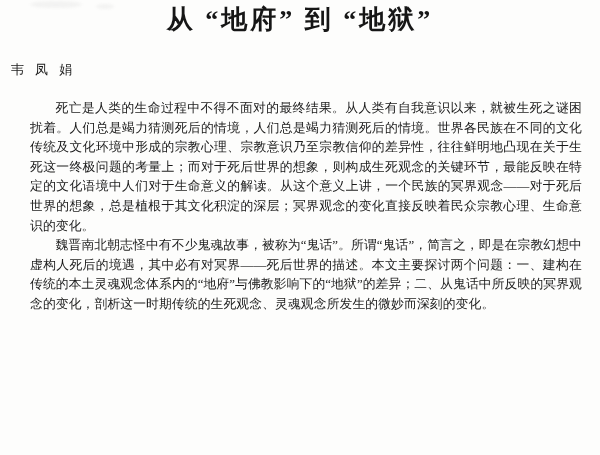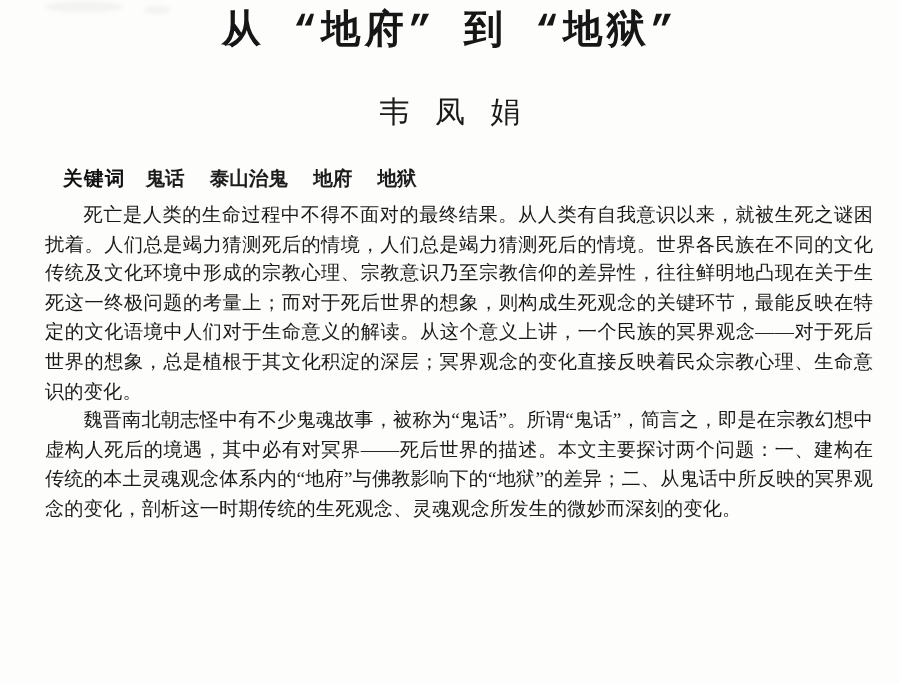--- a/index.html
+++ b/index.html
@@ -16,35 +16,34 @@
   }
 
   .title {
     margin: 0;
     padding-top: 2px;
     text-align: center;
     font-size: 26px;
     font-weight: 700;
     letter-spacing: 3px;
     color: #161616;
-    font-family: Liberation Mono, monospace;
   }
 
   .subtitle {
     margin-top: 21px;
     text-align: center;
     font-size: 15px;
     letter-spacing: 1.5px;
     color: #222;
   }
 
   .author {
     margin-top: 24px;
-    text-align: center;
-    font-size: 20px;
+    text-align: left;
+    font-size: 13px;
     letter-spacing: 0.85em;
     text-indent: 0.85em; 
     color: #1b1b1b;
   }
 
   .abstract {
     margin: 20px 24px 0 42px;
     font-size: 13px;
     line-height: 22px;
     text-align: justify;
@@ -100,21 +99,20 @@
   <div class="noise noise-1"></div>
   <div class="noise noise-2"></div>
 
   <h1 class="title">从 “地府” 到 “地狱”</h1>
 
 
   <div class="author">韦凤娟</div>
 
   <div class="abstract">
 
-    <p class="keywords"><span class="inline-label">关键词</span><span class="kw">鬼话</span><span class="kw">泰山治鬼</span><span class="kw">地府</span><span class="kw">地狱</span></p>
   </div>
 
   <div class="article-body">
     <p>死亡是人类的生命过程中不得不面对的最终结果。从人类有自我意识以来，就被生死之谜困扰着。人们总是竭力猜测死后的情境，人们总是竭力猜测死后的情境。世界各民族在不同的文化传统及文化环境中形成的宗教心理、宗教意识乃至宗教信仰的差异性，往往鲜明地凸现在关于生死这一终极问题的考量上；而对于死后世界的想象，则构成生死观念的关键环节，最能反映在特定的文化语境中人们对于生命意义的解读。从这个意义上讲，一个民族的冥界观念——对于死后世界的想象，总是植根于其文化积淀的深层；冥界观念的变化直接反映着民众宗教心理、生命意识的变化。</p>
     <p>魏晋南北朝志怪中有不少鬼魂故事，被称为“鬼话”。所谓“鬼话”，简言之，即是在宗教幻想中虚构人死后的境遇，其中必有对冥界——死后世界的描述。本文主要探讨两个问题：一、建构在传统的本土灵魂观念体系内的“地府”与佛教影响下的“地狱”的差异；二、从鬼话中所反映的冥界观念的变化，剖析这一时期传统的生死观念、灵魂观念所发生的微妙而深刻的变化。</p>
   </div>
 
 </div>
 
 </body></html>

